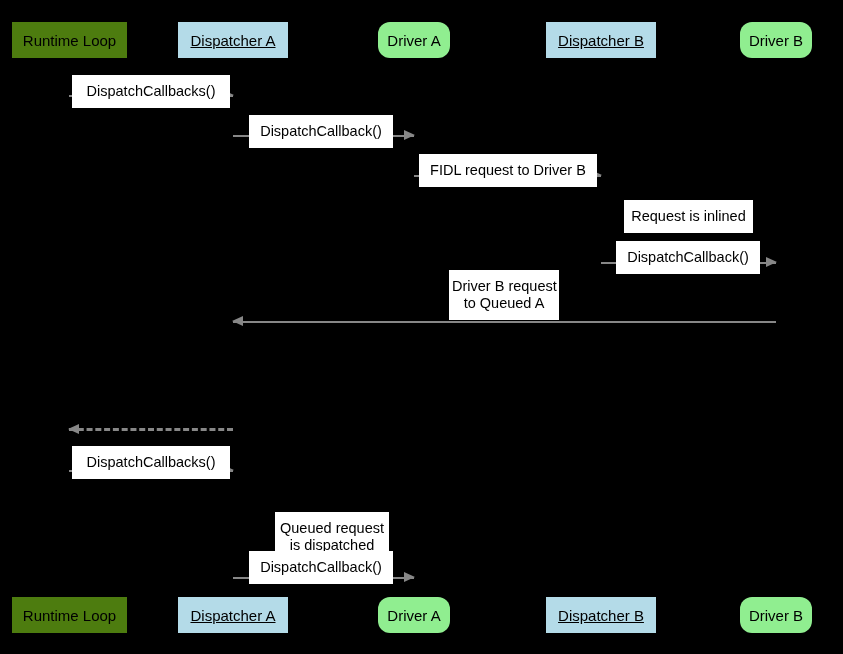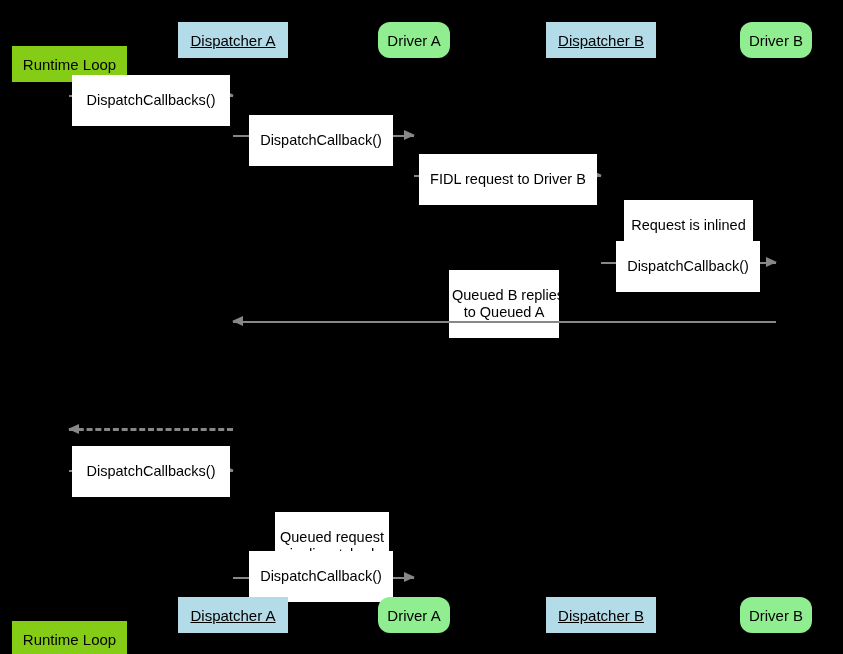--- a/index.html
+++ b/index.html
@@ -25,21 +25,21 @@
     box-sizing: border-box;
     display: flex;
     align-items: center;
     justify-content: center;
     color: #000000;
     font-size: 15px;
     line-height: 1;
     white-space: nowrap;
     height: 36px;
   }
-  .participant.runtime  { background: #84cc16; margin-top: 24px; }
+  .participant.runtime  { background: #4d7c0f; }
   .participant.dispatch { background: #b4dbe8; text-decoration: underline; }
   .participant.driver   { background: #90ee90; border-radius: 12px; }
 
   
   .arrow {
     position: absolute;
     height: 11px;
     pointer-events: none;
   }
   .arrow .shaft {
@@ -73,21 +73,21 @@
     border-right: 11px solid #878787;
   }
 
   
   .label {
     position: absolute;
     background: #ffffff;
     color: #000000;
     font-size: 14.5px;
     line-height: 17px;
-    padding: 17px 3px;
+    padding: 8px 3px;
     white-space: nowrap;
     text-align: center;
     box-sizing: border-box;
   }
   .label .line { display: block; }
 </style>
 </head>
 <body>
 
 <div id="diagram">
@@ -145,21 +145,21 @@
   <div class="arrow right" style="left:601px; top:257px; width:175px;">
     <div class="shaft"></div>
     <div class="head"></div>
   </div>
   <div class="label" style="left:616px; top:241px; width:144px;">
     <span class="line">DispatchCallback()</span>
   </div>
 
   
   <div class="label" style="left:449px; top:270px; width:110px;">
-    <span class="line">Queued B replies</span>
+    <span class="line">Driver B request</span>
     <span class="line">to Queued A</span>
   </div>
 
   
   <div class="arrow left" style="left:233px; top:316px; width:543px;">
     <div class="shaft"></div>
     <div class="head"></div>
   </div>
 
   

